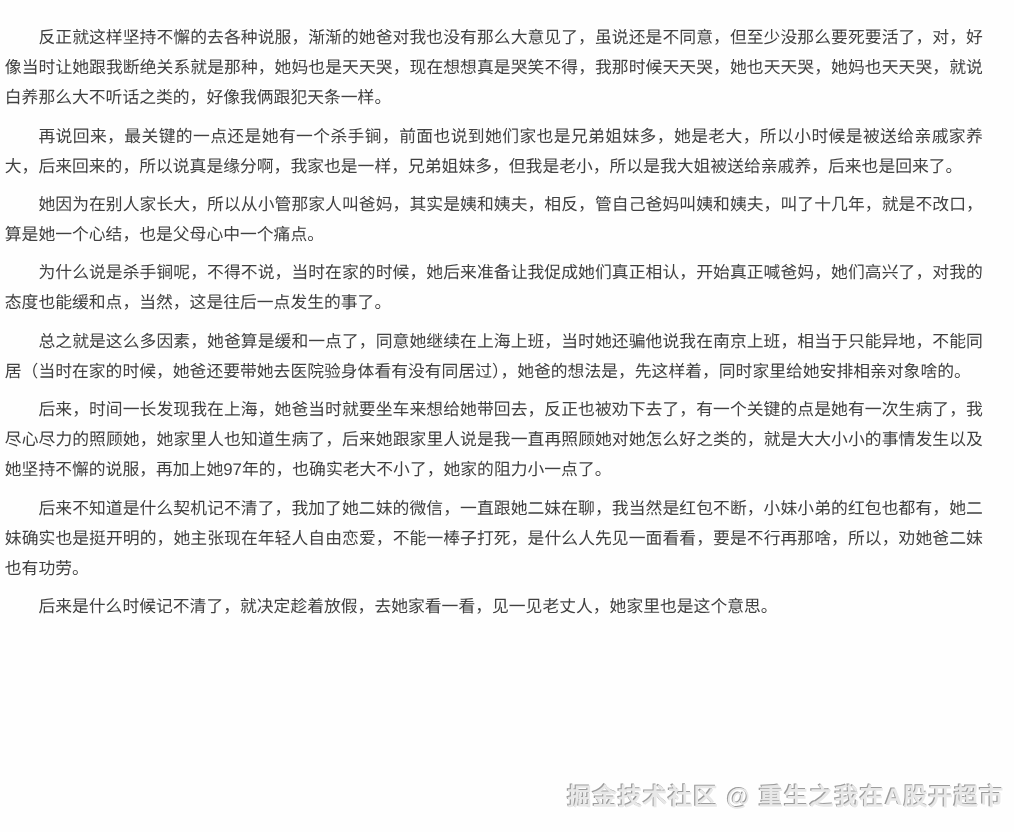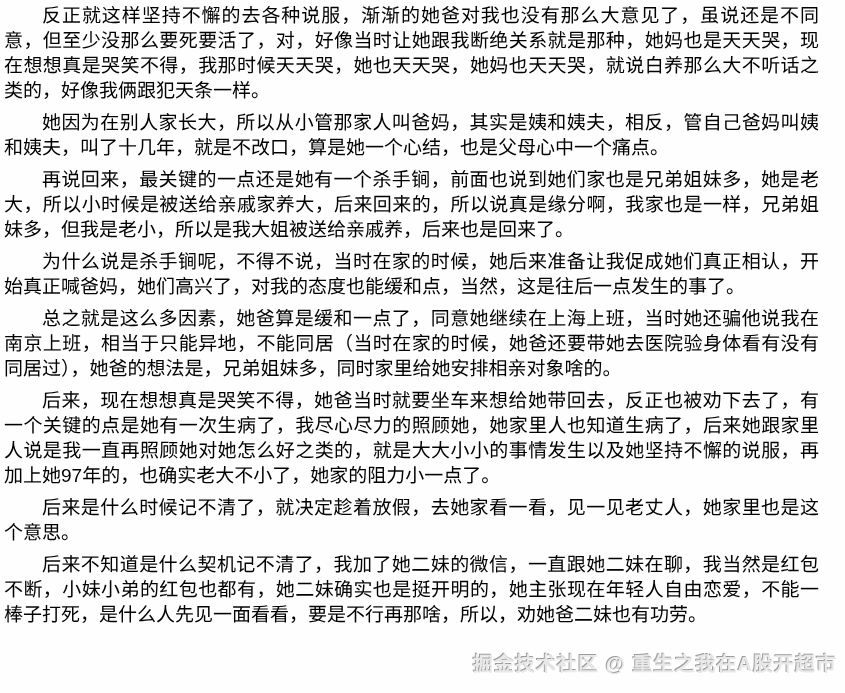--- a/index.html
+++ b/index.html
@@ -8,24 +8,24 @@
   }
   body {
     width: 845px;
     height: 693px;
     background: #fefefe;
     overflow: hidden;
     position: relative;
     font-family: "Liberation Sans", sans-serif;
   }
   .article {
-    padding: 3px 26px 0 4px;
-    font-size: 19px;
+    padding: 19px 26px 0 4px;
+    font-size: 14px;
     line-height: 25px;
-    color: #000000;
+    color: #404040;
     text-align: justify;
     letter-spacing: 0;
   }
   .article p {
     margin: 0 0 7px 0;
     text-indent: 2em;
     word-break: break-all;
   }
   .watermark {
     position: absolute;
@@ -38,22 +38,22 @@
     text-shadow: -1px -1px 0 #9c9c9c, 1px 1px 0 #ffffff;
     white-space: nowrap;
     user-select: none;
   }
 </style>
 </head>
 <body>
 
 <main class="article">
   <p>反正就这样坚持不懈的去各种说服，渐渐的她爸对我也没有那么大意见了，虽说还是不同意，但至少没那么要死要活了，对，好像当时让她跟我断绝关系就是那种，她妈也是天天哭，现在想想真是哭笑不得，我那时候天天哭，她也天天哭，她妈也天天哭，就说白养那么大不听话之类的，好像我俩跟犯天条一样。</p>
+  <p>再说回来，最关键的一点还是她有一个杀手锏，前面也说到她们家也是兄弟姐妹多，她是老大，所以小时候是被送给亲戚家养大，后来回来的，所以说真是缘分啊，我家也是一样，兄弟姐妹多，但我是老小，所以是我大姐被送给亲戚养，后来也是回来了。</p>
   <p>她因为在别人家长大，所以从小管那家人叫爸妈，其实是姨和姨夫，相反，管自己爸妈叫姨和姨夫，叫了十几年，就是不改口，算是她一个心结，也是父母心中一个痛点。</p>
-  <p>再说回来，最关键的一点还是她有一个杀手锏，前面也说到她们家也是兄弟姐妹多，她是老大，所以小时候是被送给亲戚家养大，后来回来的，所以说真是缘分啊，我家也是一样，兄弟姐妹多，但我是老小，所以是我大姐被送给亲戚养，后来也是回来了。</p>
   <p>为什么说是杀手锏呢，不得不说，当时在家的时候，她后来准备让我促成她们真正相认，开始真正喊爸妈，她们高兴了，对我的态度也能缓和点，当然，这是往后一点发生的事了。</p>
-  <p>总之就是这么多因素，她爸算是缓和一点了，同意她继续在上海上班，当时她还骗他说我在南京上班，相当于只能异地，不能同居（当时在家的时候，她爸还要带她去医院验身体看有没有同居过），她爸的想法是，兄弟姐妹多，同时家里给她安排相亲对象啥的。</p>
-  <p>后来，现在想想真是哭笑不得，她爸当时就要坐车来想给她带回去，反正也被劝下去了，有一个关键的点是她有一次生病了，我尽心尽力的照顾她，她家里人也知道生病了，后来她跟家里人说是我一直再照顾她对她怎么好之类的，就是大大小小的事情发生以及她坚持不懈的说服，再加上她97年的，也确实老大不小了，她家的阻力小一点了。</p>
+  <p>总之就是这么多因素，她爸算是缓和一点了，同意她继续在上海上班，当时她还骗他说我在南京上班，相当于只能异地，不能同居（当时在家的时候，她爸还要带她去医院验身体看有没有同居过），她爸的想法是，先这样着，同时家里给她安排相亲对象啥的。</p>
+  <p>后来，时间一长发现我在上海，她爸当时就要坐车来想给她带回去，反正也被劝下去了，有一个关键的点是她有一次生病了，我尽心尽力的照顾她，她家里人也知道生病了，后来她跟家里人说是我一直再照顾她对她怎么好之类的，就是大大小小的事情发生以及她坚持不懈的说服，再加上她97年的，也确实老大不小了，她家的阻力小一点了。</p>
+  <p>后来不知道是什么契机记不清了，我加了她二妹的微信，一直跟她二妹在聊，我当然是红包不断，小妹小弟的红包也都有，她二妹确实也是挺开明的，她主张现在年轻人自由恋爱，不能一棒子打死，是什么人先见一面看看，要是不行再那啥，所以，劝她爸二妹也有功劳。</p>
   <p>后来是什么时候记不清了，就决定趁着放假，去她家看一看，见一见老丈人，她家里也是这个意思。</p>
-  <p>后来不知道是什么契机记不清了，我加了她二妹的微信，一直跟她二妹在聊，我当然是红包不断，小妹小弟的红包也都有，她二妹确实也是挺开明的，她主张现在年轻人自由恋爱，不能一棒子打死，是什么人先见一面看看，要是不行再那啥，所以，劝她爸二妹也有功劳。</p>
 </main>
 
 <div class="watermark">掘金技术社区 @ 重生之我在A股开超市</div>
 
 </body></html>

